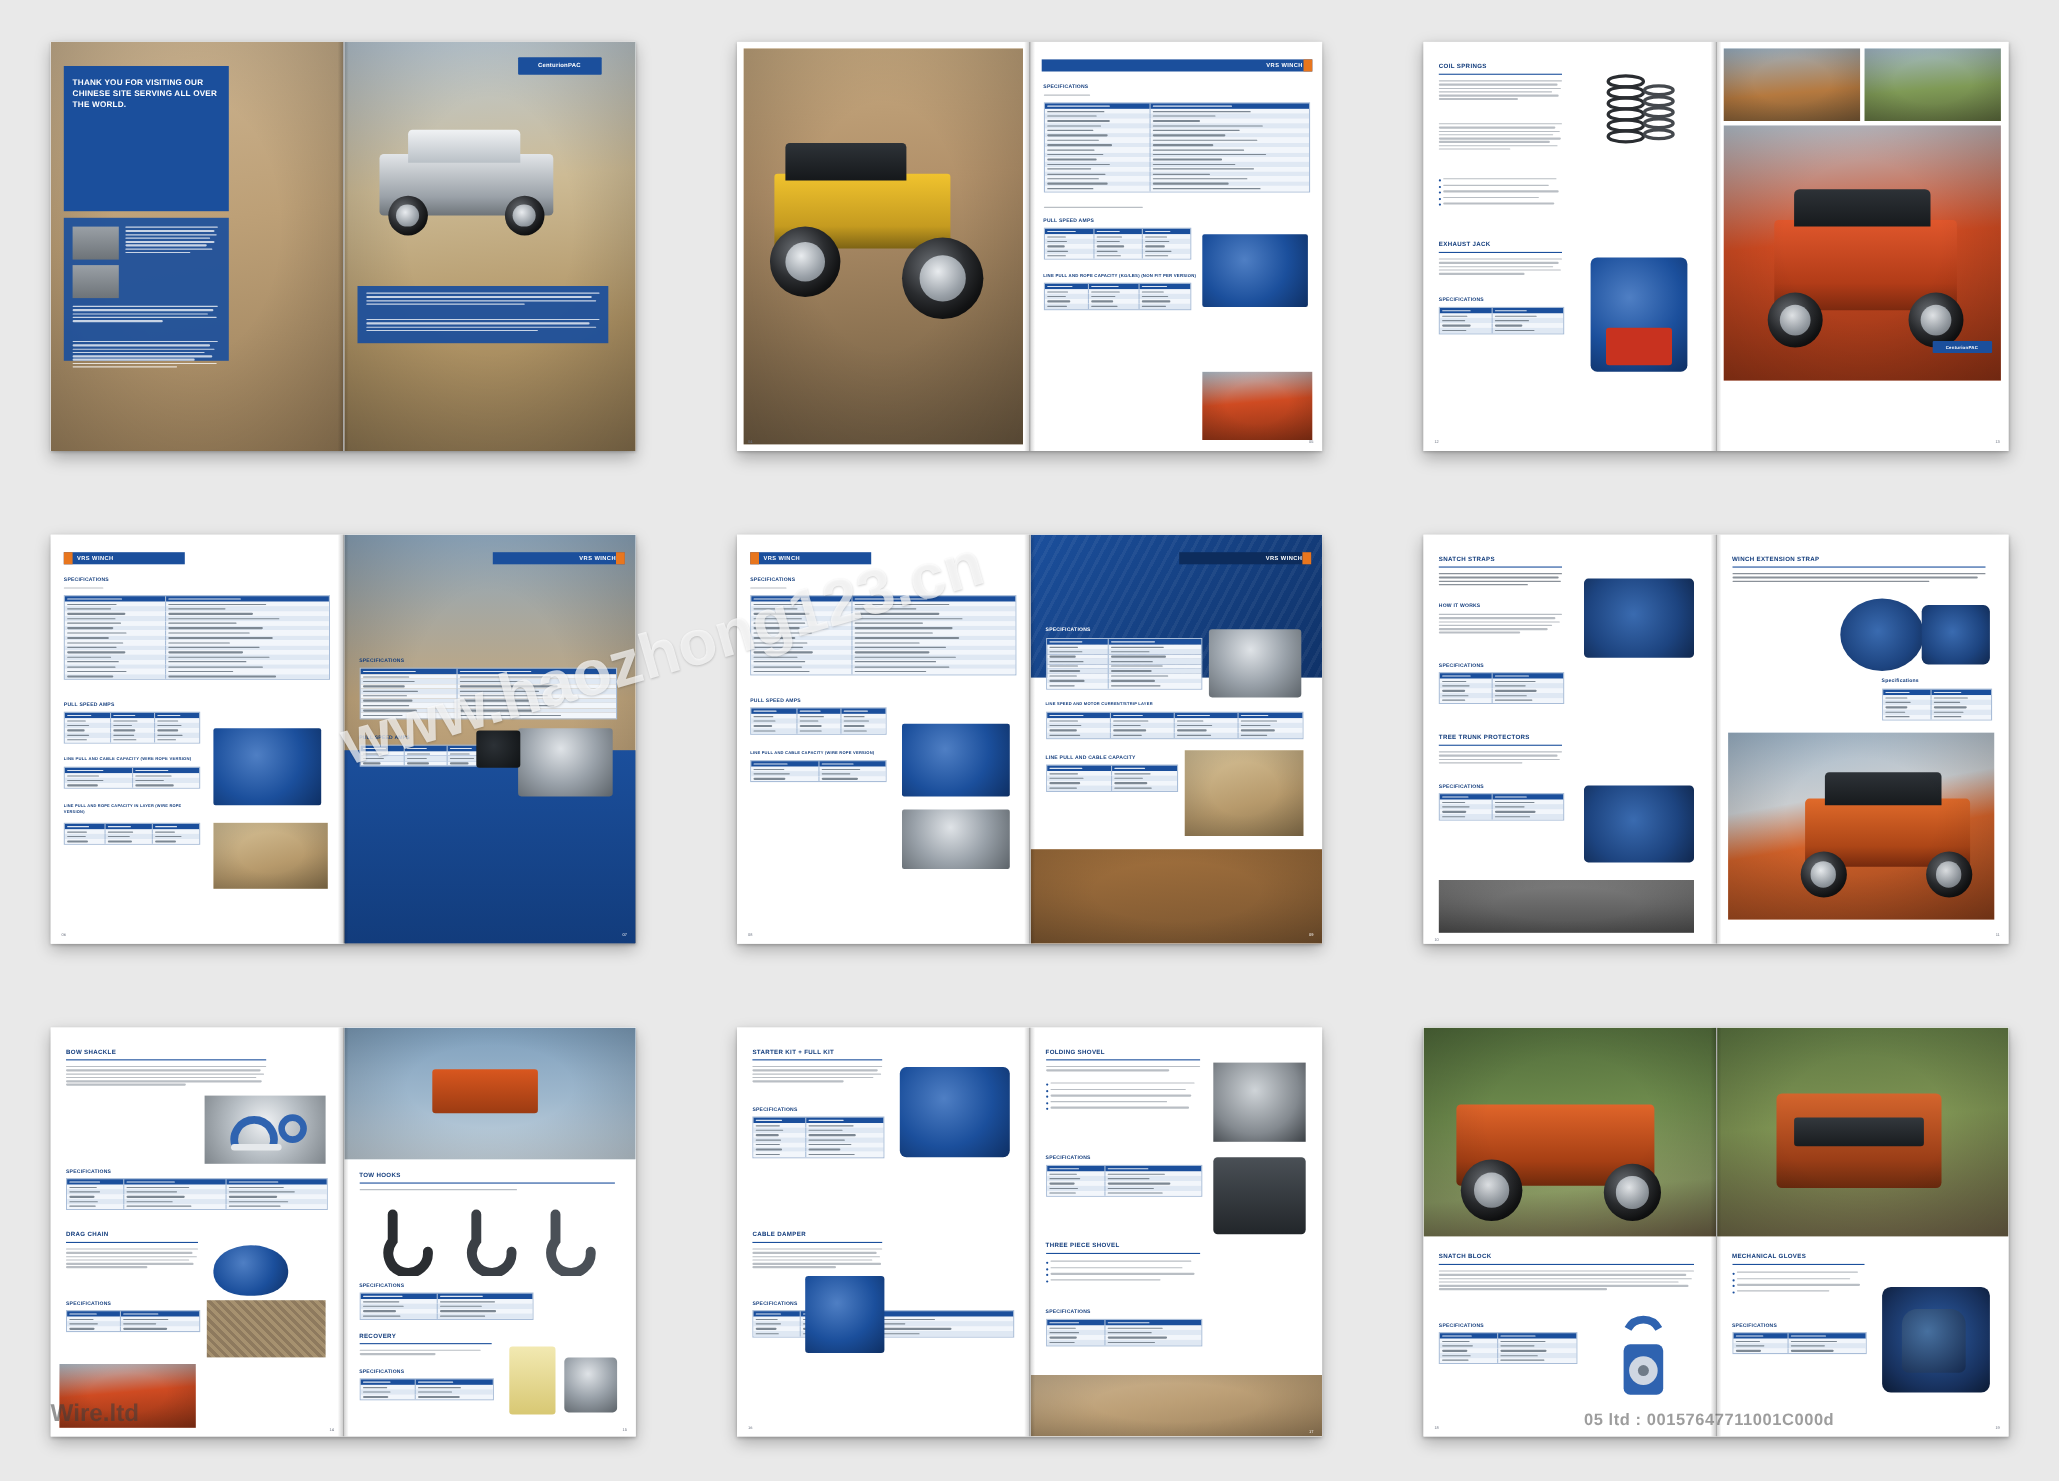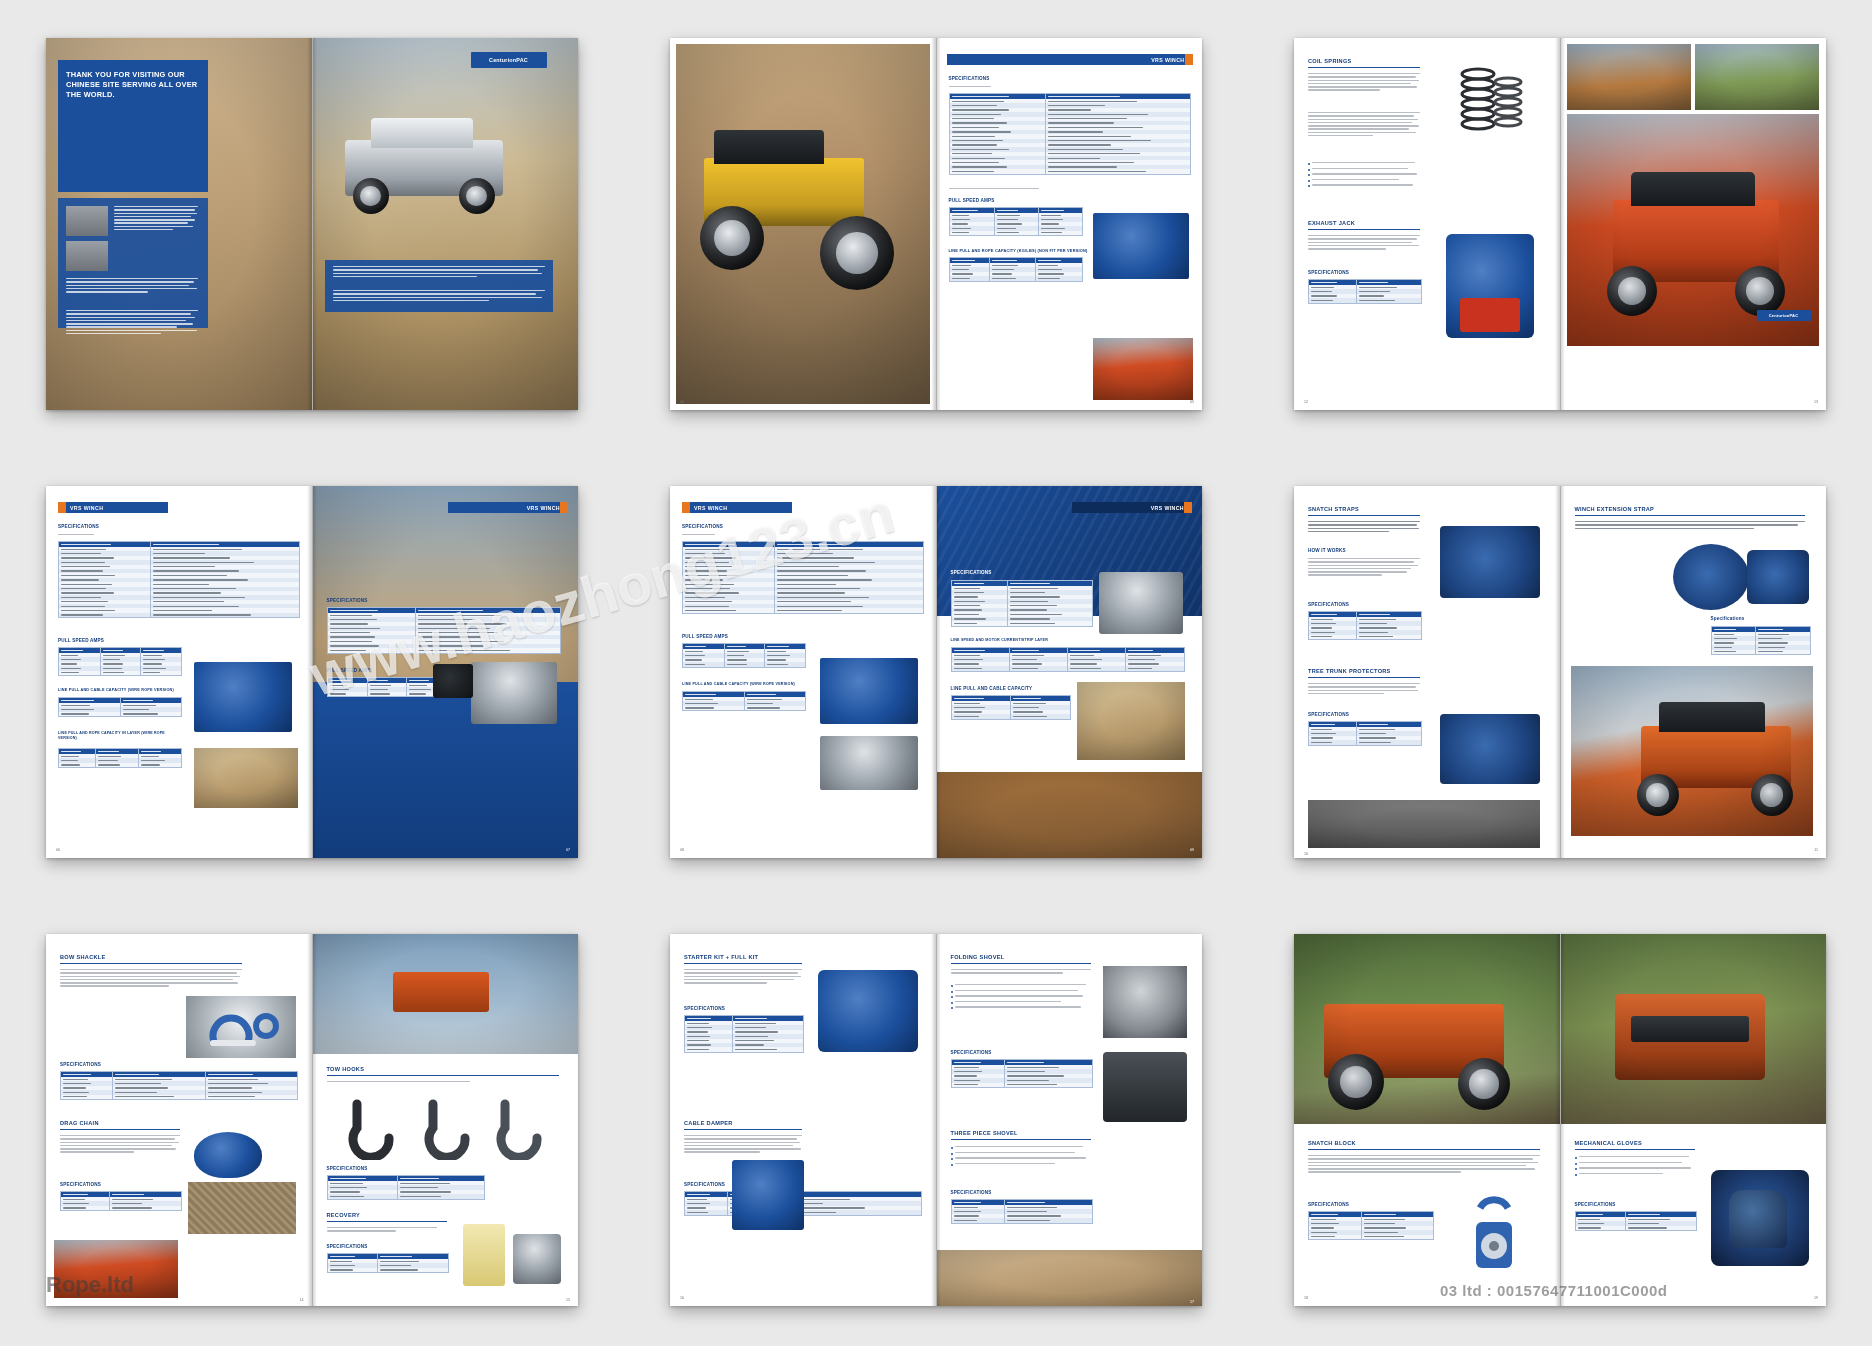--- a/index.html
+++ b/index.html
@@ -2445,14 +2445,14 @@
         </div>
         <div class="pgnum" style="right:8px;bottom:6px;">19</div>
       </div>
       <div class="gutter"></div>
     </div>
   </div>
 
 </div>
 
 <div class="wm" id="wm-main">www.haozhong123.cn</div>
-<div class="wm" id="wm-bl">Rope.ltd</div>
-<div class="wm" id="wm-br">03 ltd : 00157647711001C000d</div>
+<div class="wm" id="wm-bl">Wire.ltd</div>
+<div class="wm" id="wm-br">05 ltd : 00157647711001C000d</div>
 
 </body></html>

